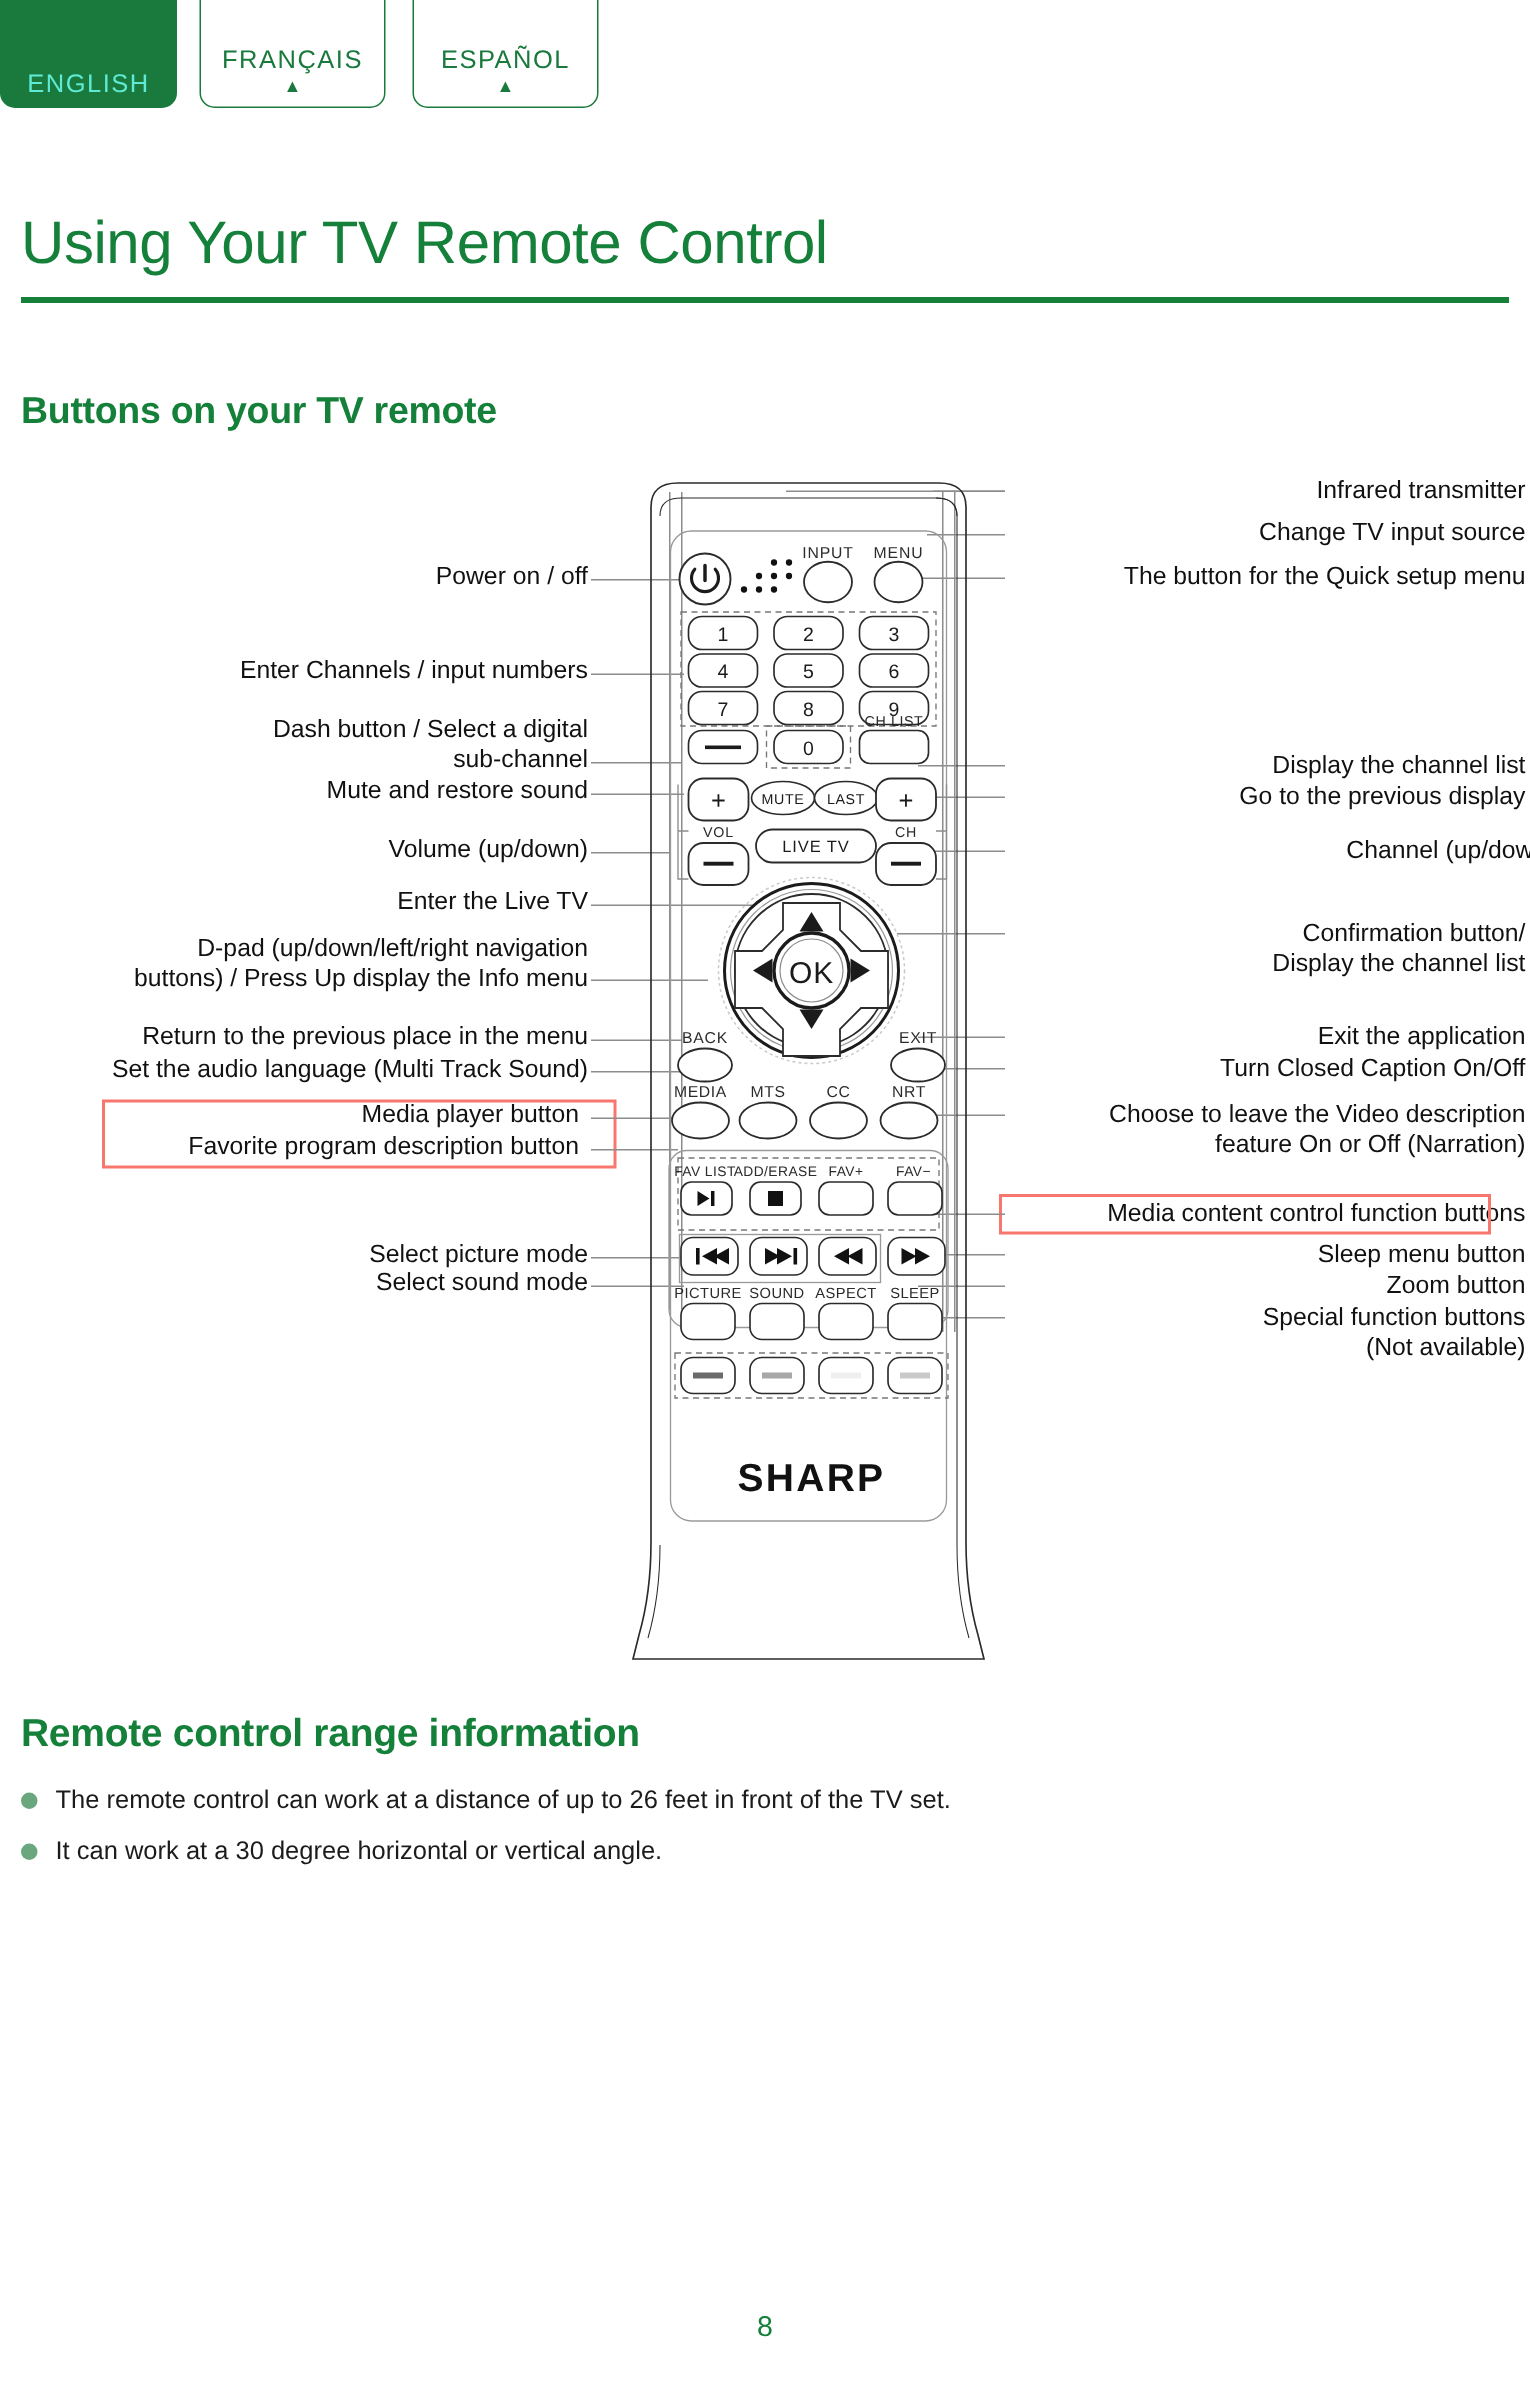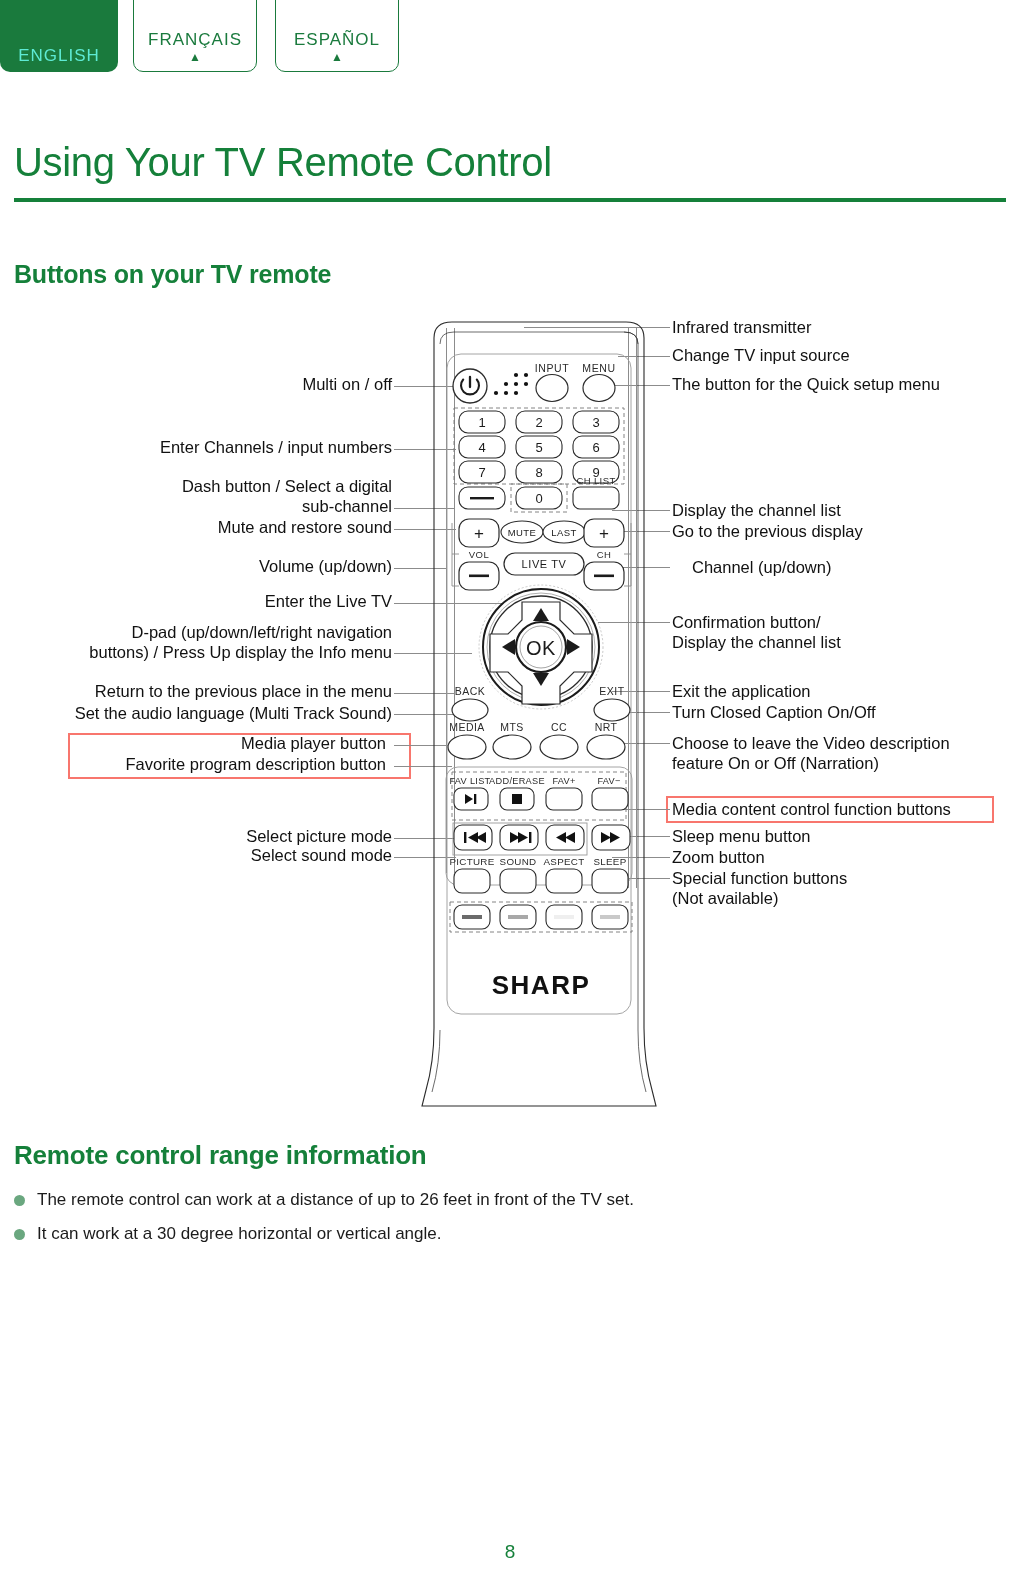--- a/index.html
+++ b/index.html
@@ -51,21 +51,21 @@
   }
   #bullet-0{top:1190px;}
   #bullet-1{top:1224px;}
 
   
   .callout{
     position:absolute;font-size:16.5px;color:#111111;line-height:20px;
     white-space:pre-line;
   }
   .callout.left{text-align:right;}
-  .callout.right{text-align:left;}
+  .callout.right{text-align:right;}
 
   
   .redbox{position:absolute;border:2.2px solid #f8766d;box-sizing:border-box;}
   #redbox-left{left:68px;top:733px;width:343px;height:46px;}
   #redbox-right{left:666px;top:796px;width:328px;height:27px;}
 
   
   .leader{position:absolute;background:#8c8c8c;height:1px;}
   .leader-v{position:absolute;background:#8c8c8c;width:1px;}
 
@@ -92,21 +92,21 @@
   <div class="lang-tab inactive" id="tab-es">
     <span class="lbl">ESPAÑOL</span>
     <span class="arw">▲</span>
   </div>
 </div>
 
 <div id="page-title">Using Your TV Remote Control</div>
 <div id="title-rule"></div>
 <div id="section-1-heading">Buttons on your TV remote</div>
 
-<div class="callout left" style="left:10px;top:374px;width:382px;">Multi on / off</div>
+<div class="callout left" style="left:10px;top:374px;width:382px;">Power on / off</div>
 <div class="callout left" style="left:10px;top:437px;width:382px;">Enter Channels / input numbers</div>
 <div class="callout left" style="left:10px;top:476px;width:382px;">Dash button / Select a digital
 sub-channel</div>
 <div class="callout left" style="left:10px;top:517px;width:382px;">Mute and restore sound</div>
 <div class="callout left" style="left:10px;top:556px;width:382px;">Volume (up/down)</div>
 <div class="callout left" style="left:10px;top:591px;width:382px;">Enter the Live TV</div>
 <div class="callout left" style="left:10px;top:622px;width:382px;">D-pad (up/down/left/right navigation
 buttons) / Press Up display the Info menu</div>
 <div class="callout left" style="left:10px;top:681px;width:382px;">Return to the previous place in the menu</div>
 <div class="callout left" style="left:10px;top:703px;width:382px;">Set the audio language (Multi Track Sound)</div>

